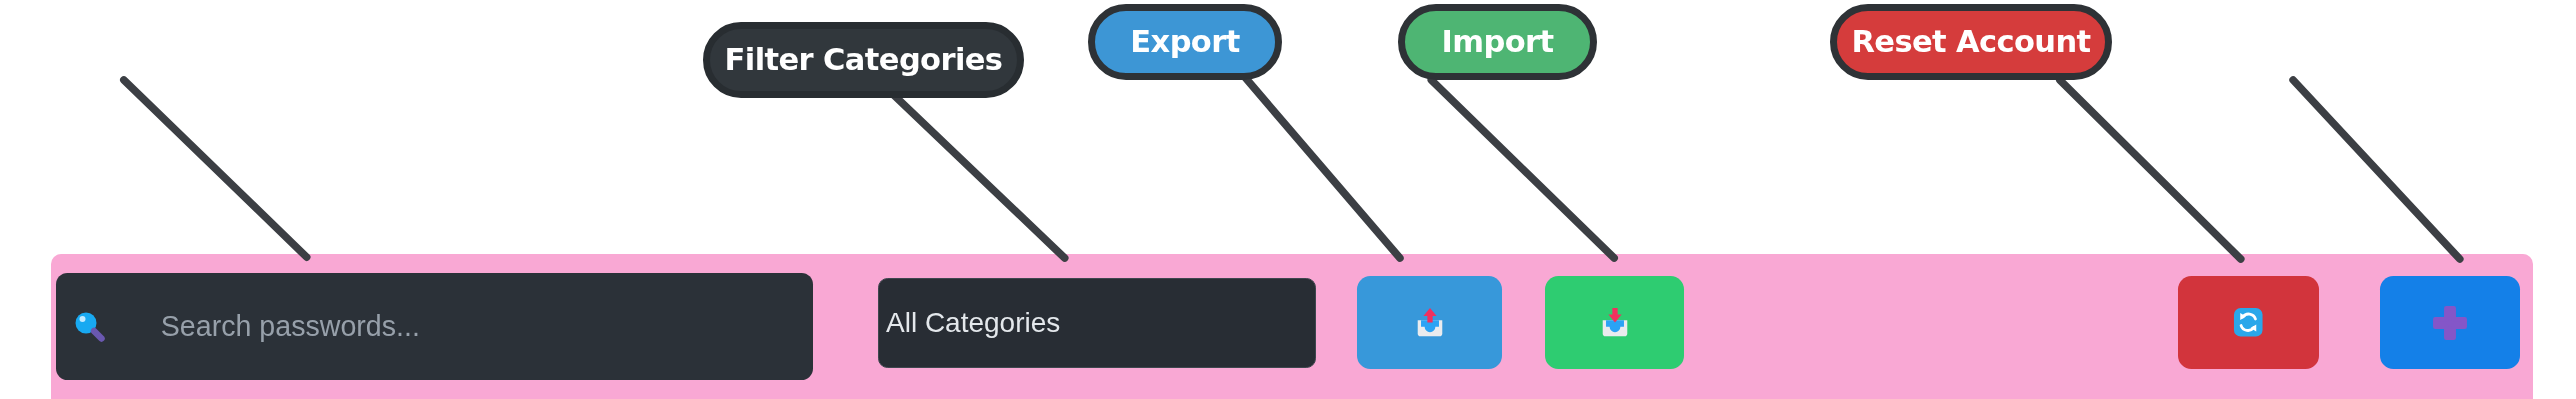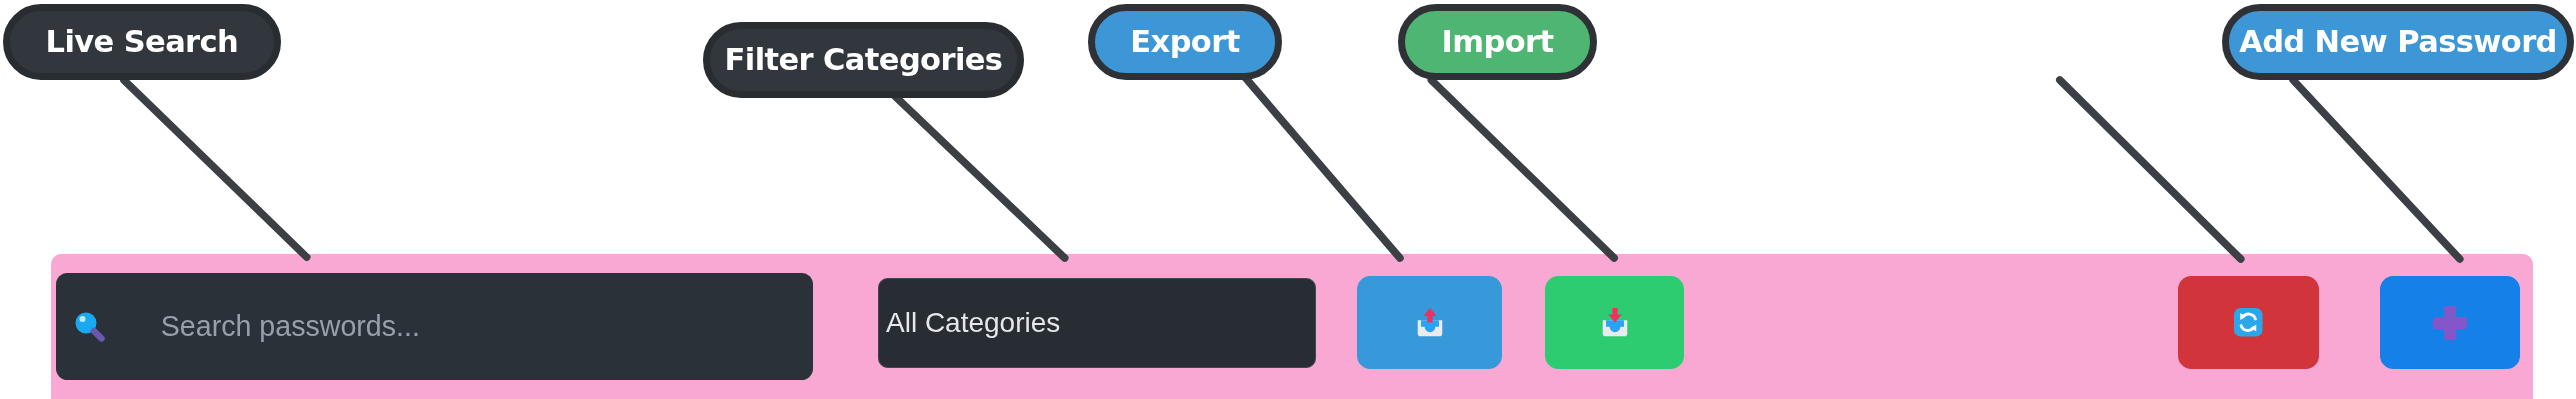--- a/index.html
+++ b/index.html
@@ -183,20 +183,19 @@
     <g stroke="#3c3f44" stroke-width="8" stroke-linecap="round">
       <line x1="130" y1="84" x2="322" y2="270"></line>
       <line x1="922" y1="84" x2="1118" y2="271"></line>
       <line x1="1308" y1="82" x2="1470" y2="271"></line>
       <line x1="1503" y1="84" x2="1695" y2="271"></line>
       <line x1="2163" y1="84" x2="2353" y2="272"></line>
       <line x1="2408" y1="84" x2="2583" y2="272"></line>
     </g>
   </svg>
 
-  <div class="pill pill-dark" id="pill-live-search">Live Search</div>
   <div class="pill pill-dark" id="pill-filter-categories">Filter Categories</div>
   <div class="pill pill-green" id="pill-import">Import</div>
   <div class="pill pill-blue" id="pill-export">Export</div>
-  <div class="pill pill-blue" id="pill-add-new-password">Add New Password</div>
+  <div class="pill pill-red" id="pill-reset-account">Reset Account</div>
 
 </div>
 
 
 </body></html>

